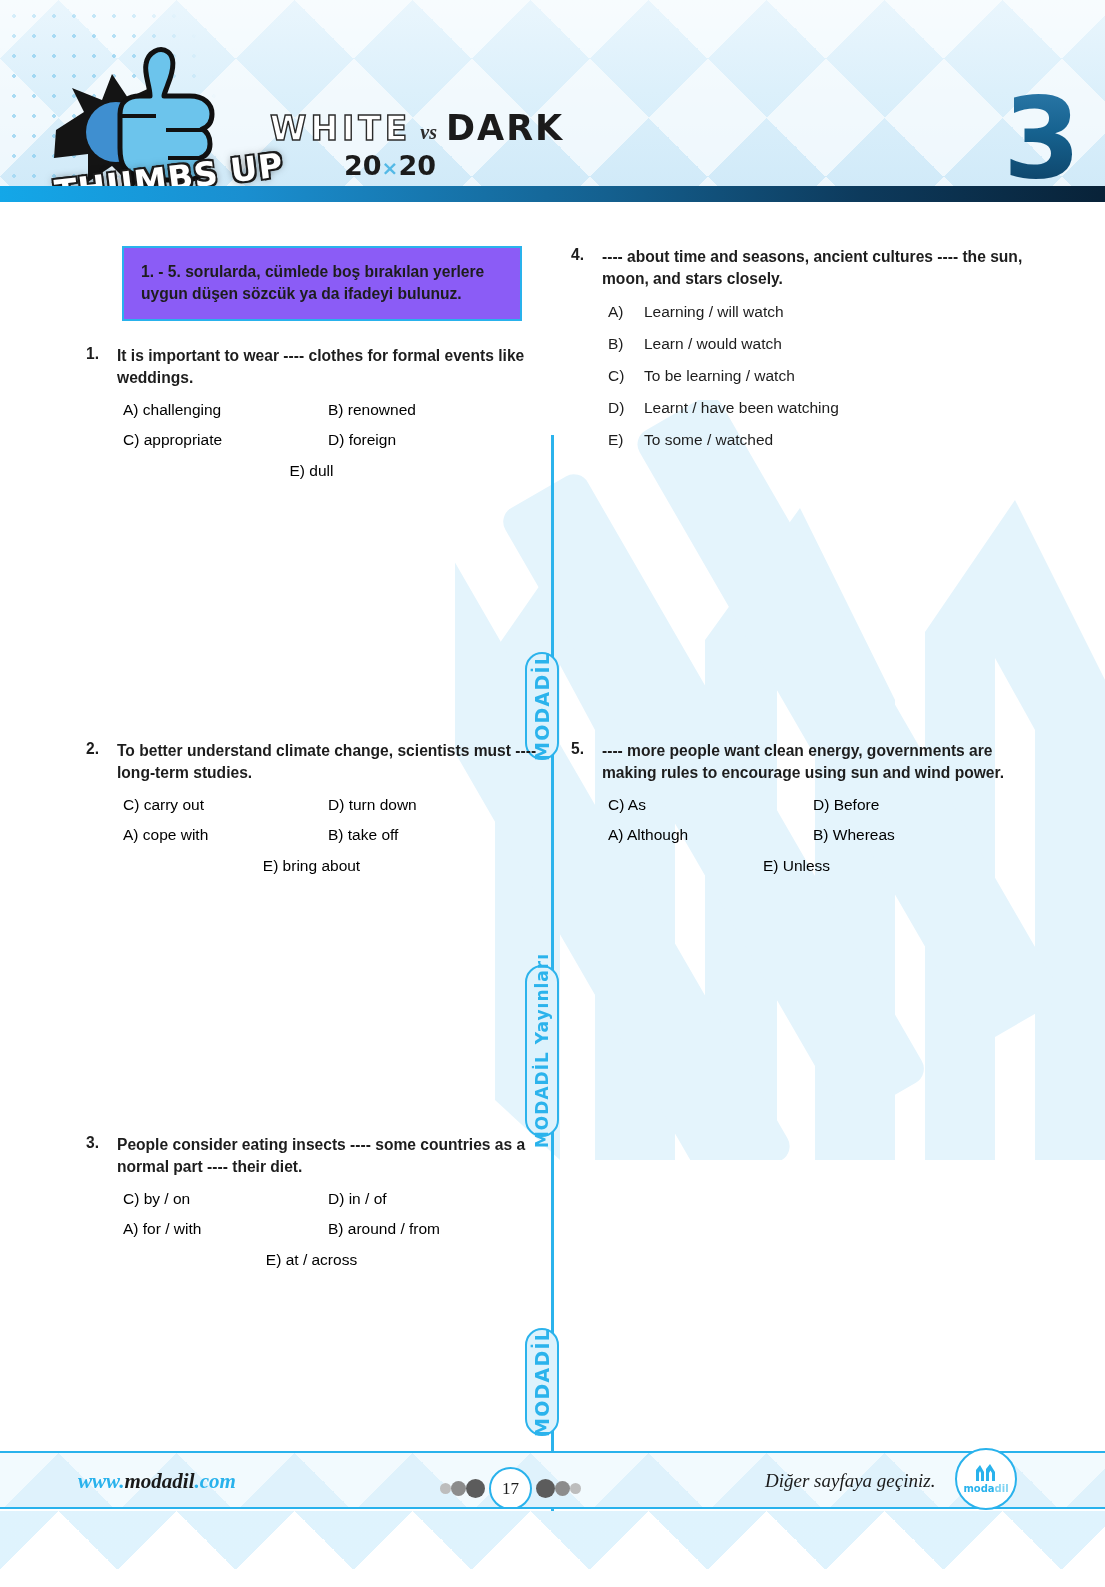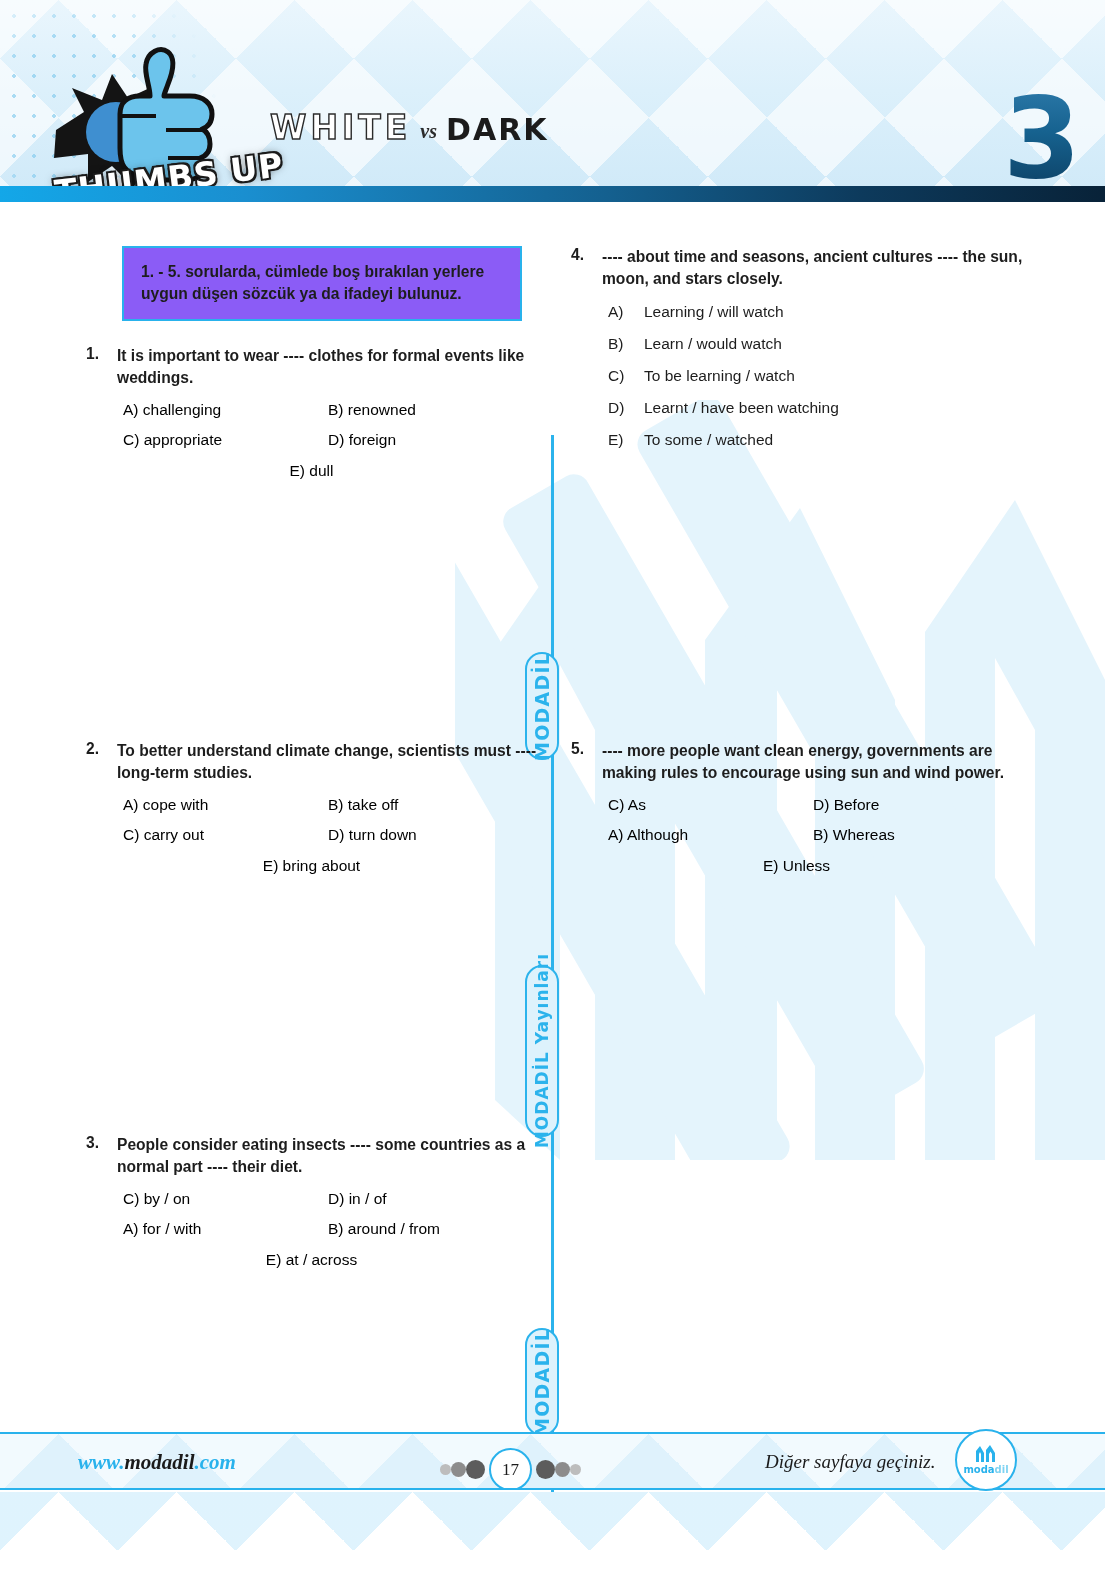--- a/index.html
+++ b/index.html
@@ -73,21 +73,21 @@
     font-size:33px; letter-spacing:4px;
     color:#ffffff; -webkit-text-stroke:1.4px #2b2b2b;
     text-stroke:1.4px #2b2b2b;
   }
   .wvd-vs {
     font-family:"Liberation Serif", serif; font-style:italic;
     font-size:20px; font-weight:bold; color:#2b2b2b; padding-bottom:4px;
   }
   .wvd-dark {
     font-family:"DejaVu Sans", sans-serif; font-weight:bold;
-    font-size:30px; letter-spacing:2px; color:#1b1b1b;
+    font-size:35px; letter-spacing:2px; color:#1b1b1b;
   }
   .wvd-sub {
     margin-top:2px; text-align:center; width:240px;
     font-family:"DejaVu Sans", sans-serif; font-weight:bold; font-size:27px;
     color:#1b1b1b;
   }
   .wvd-sub .x { color:#54b9e6; font-size:20px; }
 
   
   .badge { position:absolute; right:18px; top:96px; width:300px; height:105px; }
@@ -186,21 +186,21 @@
   .opt-a, .opt-c { width:205px; flex:0 0 205px; }
   .opt-e-row { display:flex; justify-content:center; padding-right:40px; margin-top:1px; }
 
   
   .opts-stack { margin-top:13px; padding-left:43px; }
   .opts-stack .srow { display:flex; margin-bottom:14px; }
   .opts-stack .slet { width:36px; flex:0 0 36px; font-size:15.5px; color:#1d1d1d; }
   .opts-stack .stxt { font-size:15.5px; color:#1d1d1d; }
 
   
-  .footer { position:absolute; left:0; bottom:0; width:1105px; height:155px;margin-top:47px; }
+  .footer { position:absolute; left:0; bottom:0; width:1105px; height:136px;margin-top:47px; }
   .footer-strip {
     position:absolute; left:0; top:0; width:1105px; height:58px;
     background:#dff2fc;
     border-top:2.4px solid #29b2ec;
     border-bottom:2.4px solid #29b2ec;
     overflow:hidden;
   }
   .footer-tris, .below-tris {
     position:absolute; inset:0;
     background-image:
@@ -287,20 +287,23 @@
       </svg>
       <div class="thumbs-word">THUMBS UP</div>
     </div>
 
     <div class="wvd">
       <div class="wvd-main">
         <span class="wvd-white">WHITE</span>
         <span class="wvd-vs">vs</span>
         <span class="wvd-dark">DARK</span>
       </div>
+      <div class="wvd-sub">
+        <span>20</span><span class="x">×</span><span>20</span>
+      </div>
     </div>
 
     <div class="badge">
       <div class="badge-num">3</div>
     </div>
 
     <div class="header-band"></div>
   </div>
 
   <svg class="watermark" viewBox="0 0 690 760">
@@ -355,26 +358,26 @@
         </div>
       </div>
 
       <div class="q" style="top:538px;">
         <div class="q-head">
           <div class="q-num">2.</div>
           <div class="q-stem">To better understand climate change, scientists must ---- long-term studies.</div>
         </div>
         <div class="opts">
           <div class="opt-row">
+            <div class="opt opt-c">C) carry out</div>
+            <div class="opt">D) turn down</div>
+          </div>
+          <div class="opt-row">
             <div class="opt opt-a">A) cope with</div>
             <div class="opt">B) take off</div>
-          </div>
-          <div class="opt-row">
-            <div class="opt opt-c">C) carry out</div>
-            <div class="opt">D) turn down</div>
           </div>
           <div class="opt-e-row">
             <div class="opt">E) bring about</div>
           </div>
         </div>
       </div>
 
       <div class="q" style="top:932px;">
         <div class="q-head">
           <div class="q-num">3.</div>

